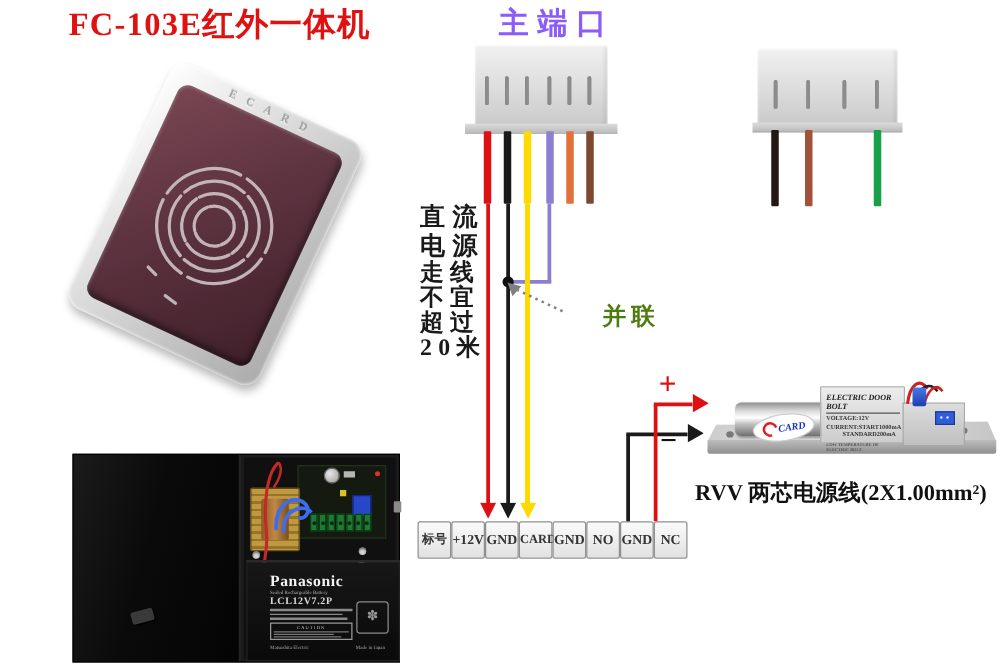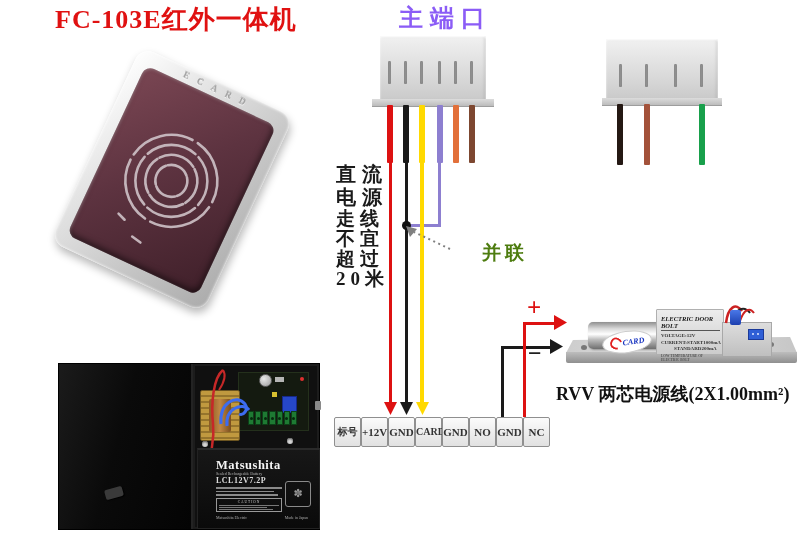--- a/index.html
+++ b/index.html
@@ -170,21 +170,21 @@
         <path d="M20,88 C24,95 60,92 80,90 L96,89" stroke="#c62828" stroke-width="2.5"></path>
         <path d="M30,6 C34,12 30,20 26,26" stroke="#c62828" stroke-width="2"></path>
         <path d="M28,60 C26,38 44,30 52,40 C56,46 50,52 46,50" stroke="#3d6cf0" stroke-width="3"></path>
         <path d="M34,62 C32,44 50,38 56,46" stroke="#3d6cf0" stroke-width="3"></path>
         <circle cx="96" cy="89" r="3.5" fill="#c0c0c0" stroke="#888"></circle>
       </g>
     </svg>
 
     <div class="abs battery">
       <div class="bat-label">
-        <div class="bat-brand">Matsushita</div>
+        <div class="bat-brand">Panasonic</div>
         <div class="bat-sub">Sealed Rechargeable Battery</div>
         <div class="bat-model">LCL12V7.2P</div>
         <div class="bat-line" style="width:66px;"></div>
         <div class="bat-line" style="width:58px;"></div>
         <div class="bat-line" style="width:62px;"></div>
         <div class="caution">
           <div class="caution-h">CAUTION</div>
           <div class="c-line"></div>
             <div class="c-line" style="width:80%;"></div>
             <div class="c-line" style="width:90%;"></div>

